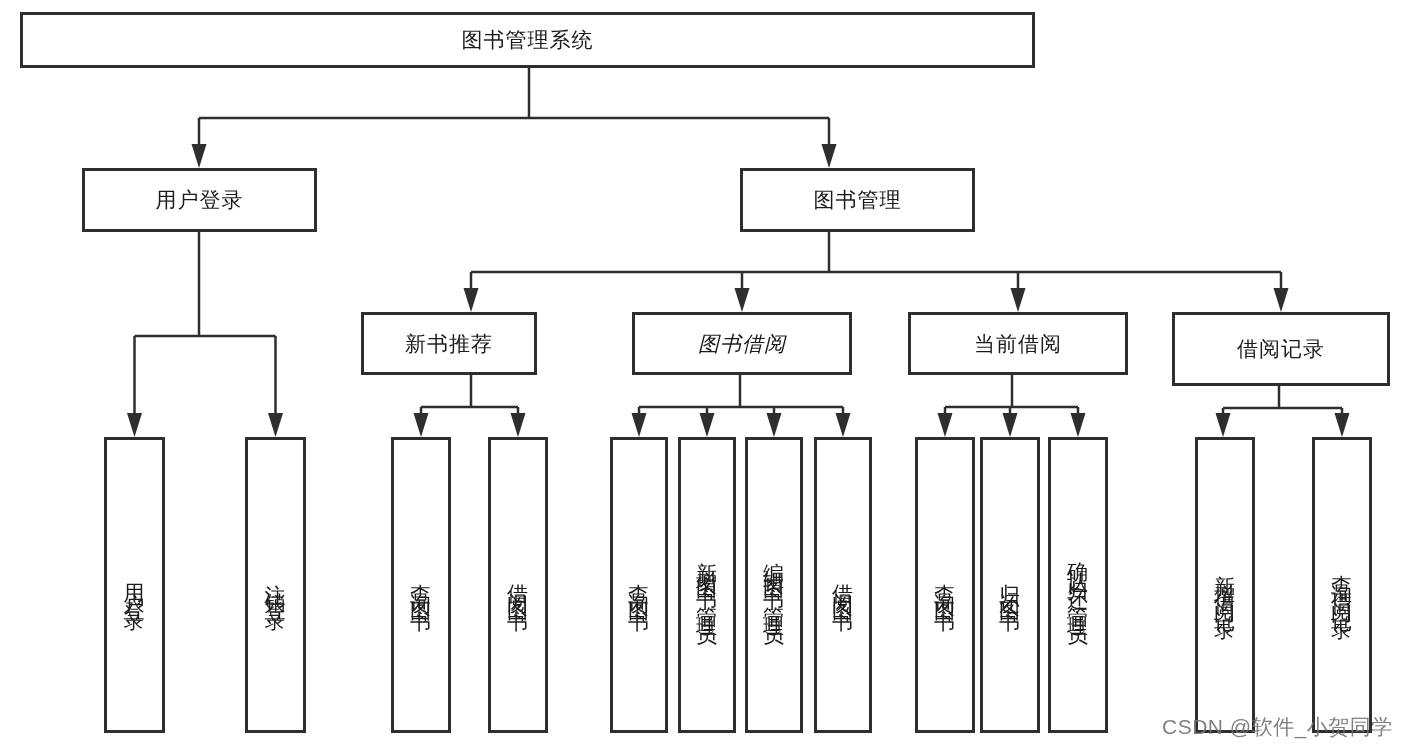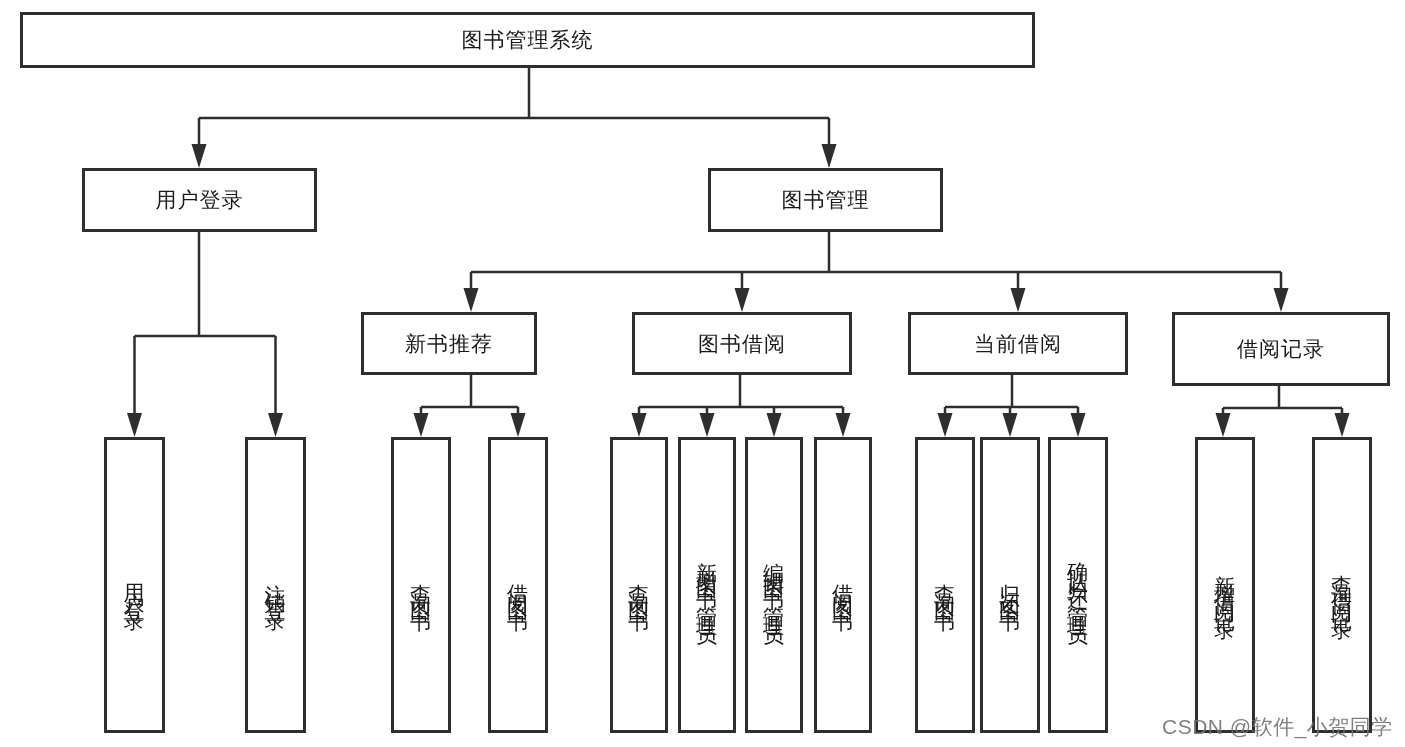--- a/index.html
+++ b/index.html
@@ -81,24 +81,24 @@
       <polygon points="1002.5,413 1017.5,413 1010,437"></polygon>
       <polygon points="1070.5,413 1085.5,413 1078,437"></polygon>
       <polygon points="1215.5,413 1230.5,413 1223,437"></polygon>
       <polygon points="1334.5,413 1349.5,413 1342,437"></polygon>
     </g>
   </svg>
 
   <div class="node" style="left:20px; top:12px; width:1015px; height:56px;">图书管理系统</div>
 
   <div class="node" style="left:82px; top:168px; width:235px; height:64px;">用户登录</div>
-  <div class="node" style="left:708px; top:168px; width:235px; height:64px;">图书管理</div>
+  <div class="node" style="left:740px; top:168px; width:235px; height:64px;">图书管理</div>
 
   <div class="node" style="left:361px; top:312px; width:176px; height:63px;">新书推荐</div>
-  <div class="node" style="left:632px; top:312px; width:220px; height:63px;">图书借阅</div>
+  <div class="node" style="left:632px; top:312px; width:220px; height:63px;font-style:italic;">图书借阅</div>
   <div class="node" style="left:908px; top:312px; width:220px; height:63px;">当前借阅</div>
   <div class="node" style="left:1172px; top:312px; width:218px; height:74px;">借阅记录</div>
 
   <div class="node vnode" style="left:104px; top:437px; width:61px; height:296px;">用户登录</div>
   <div class="node vnode" style="left:245px; top:437px; width:61px; height:296px;">注销登录</div>
 
   <div class="node vnode" style="left:391px; top:437px; width:60px; height:296px;">查询图书</div>
   <div class="node vnode" style="left:488px; top:437px; width:60px; height:296px;">借阅图书</div>
 
   <div class="node vnode" style="left:610px; top:437px; width:58px; height:296px;">查询图书</div>

